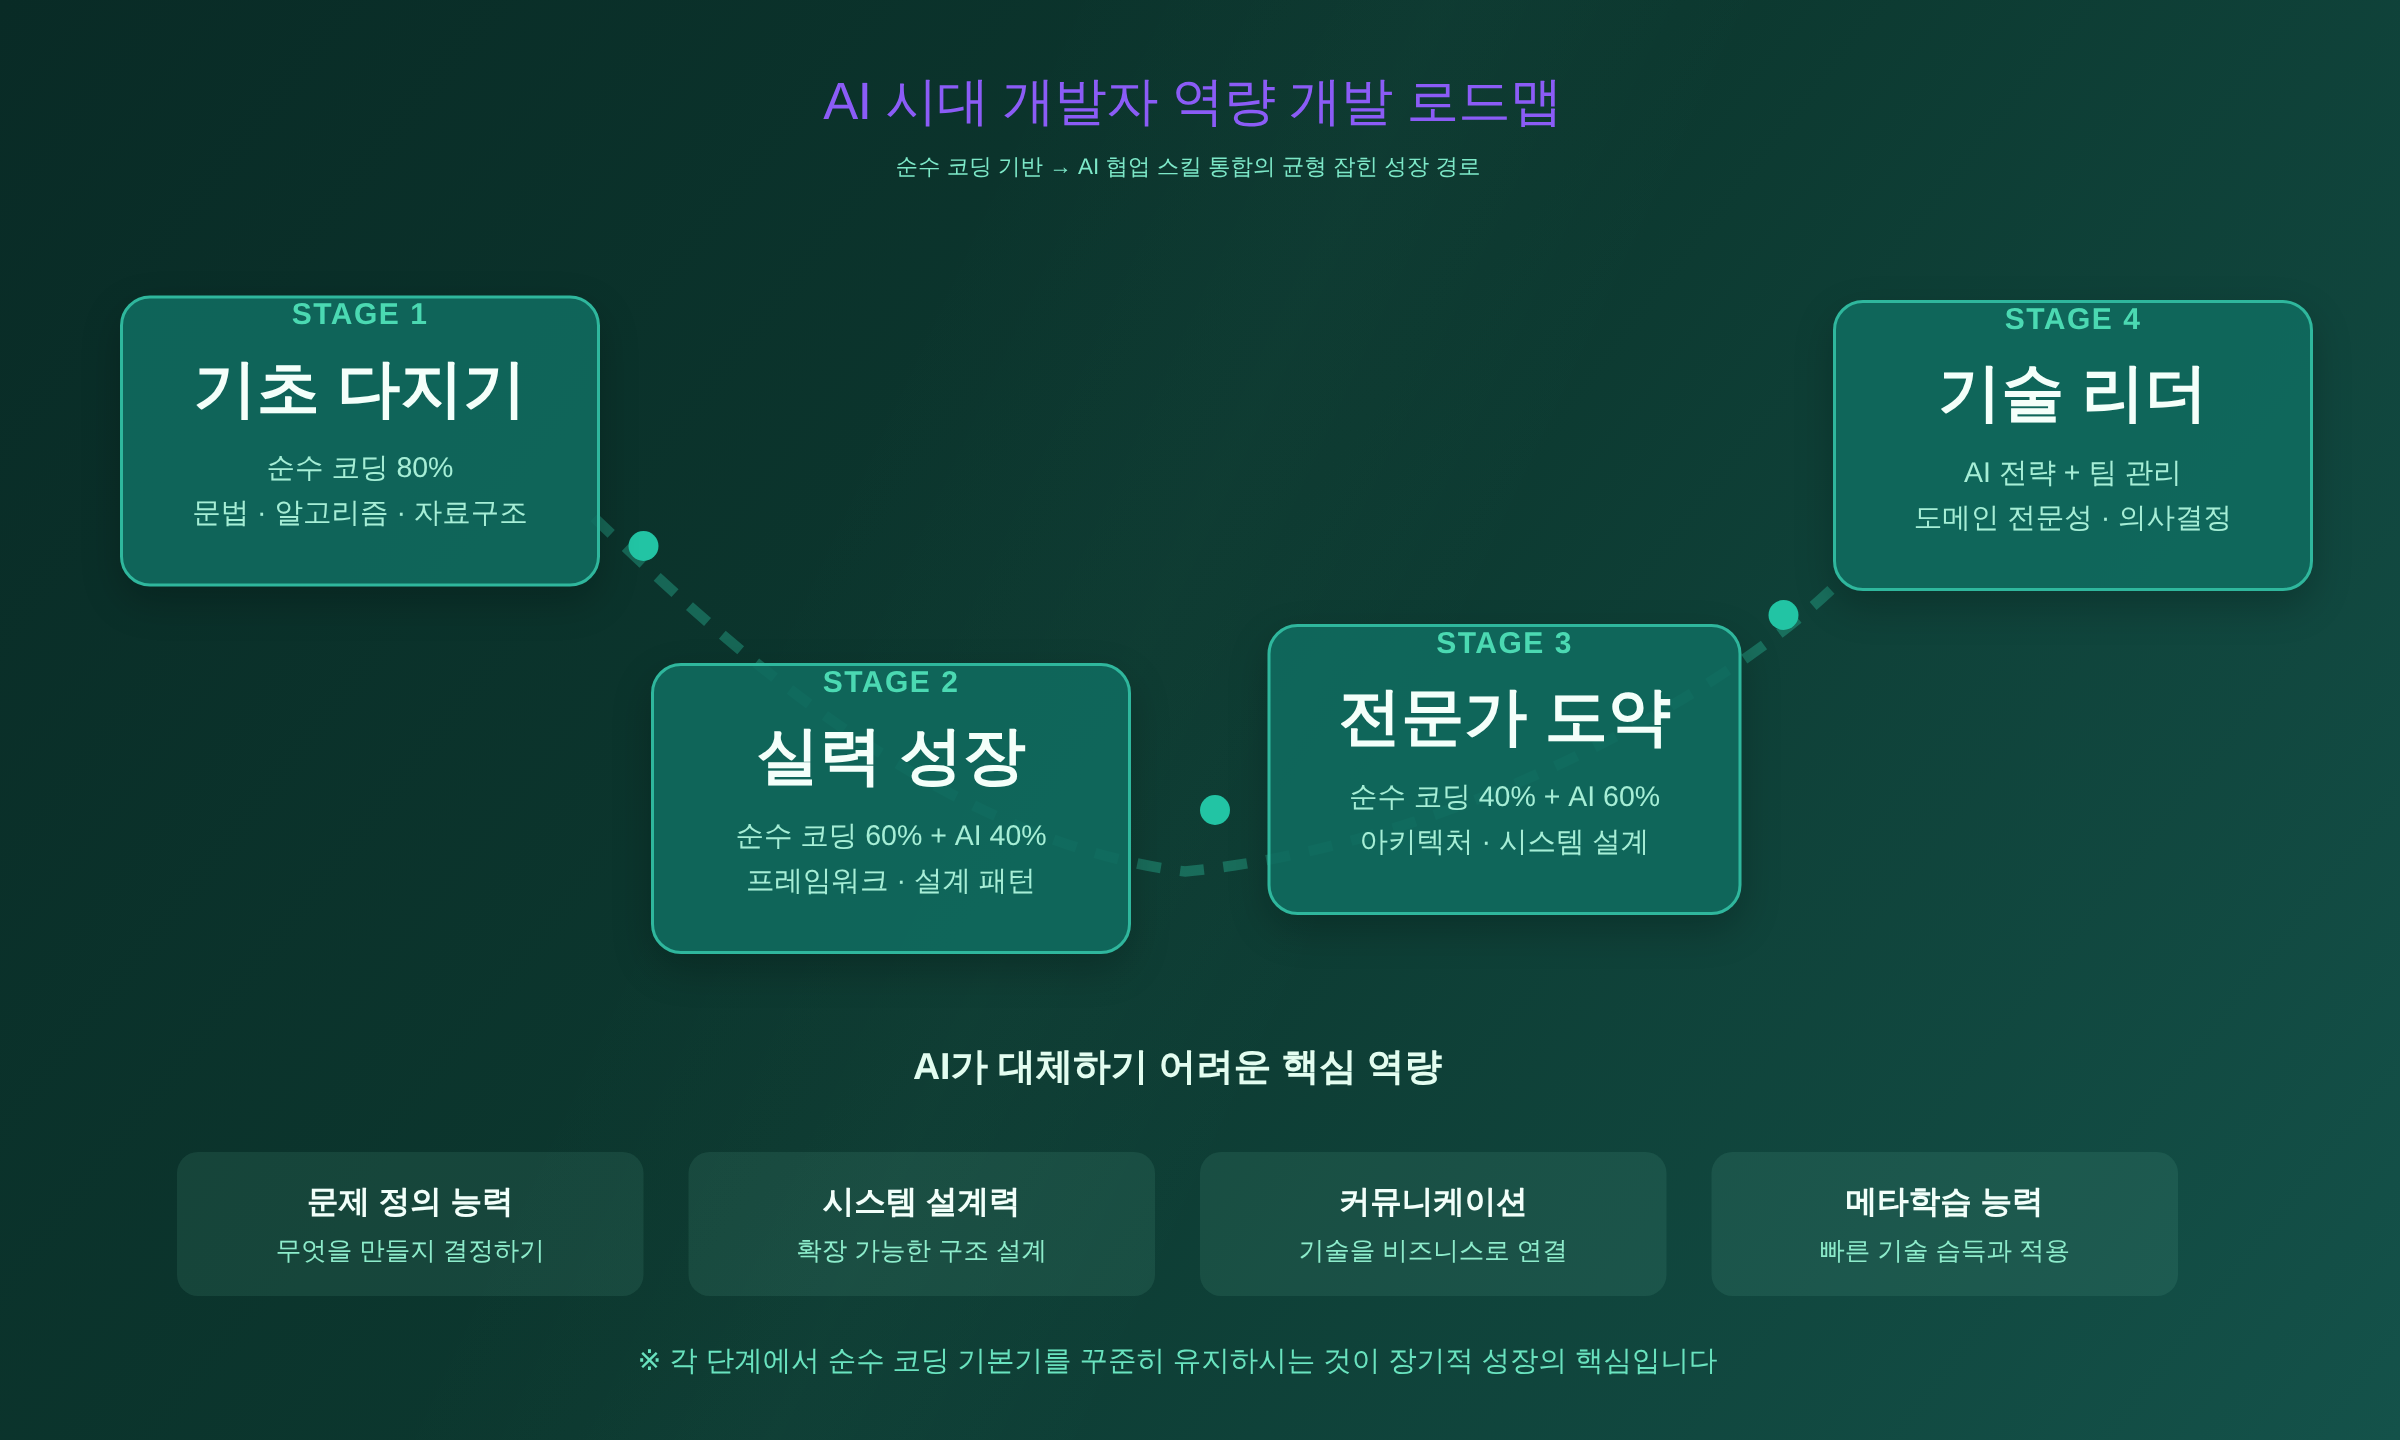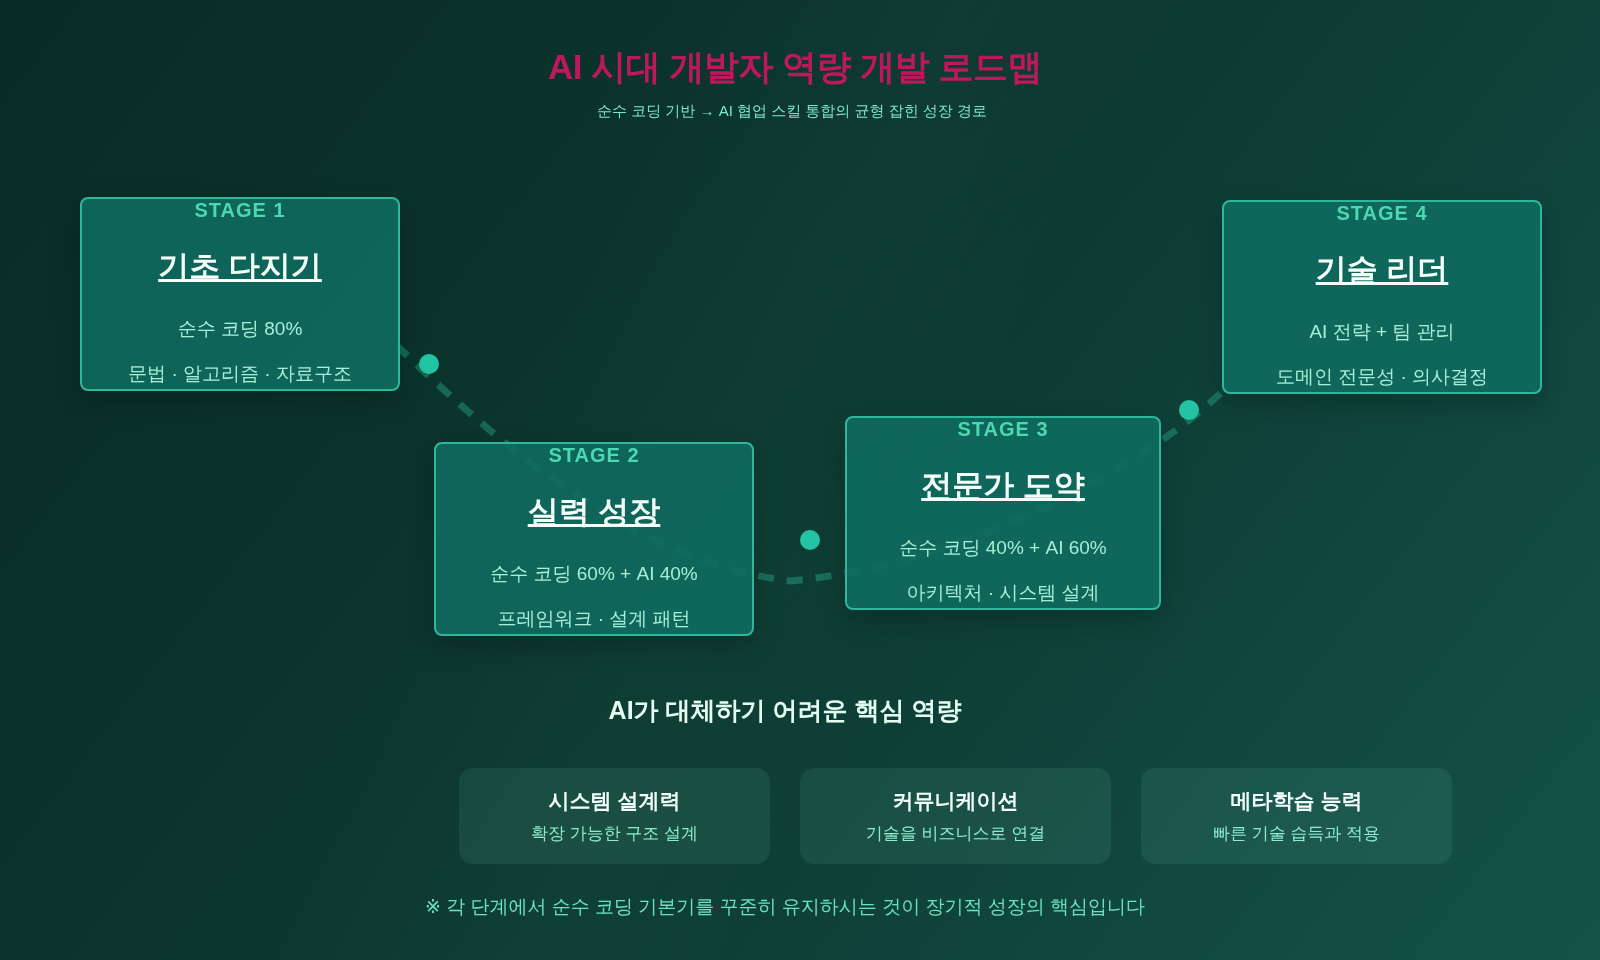--- a/index.html
+++ b/index.html
@@ -8,40 +8,40 @@
     overflow: hidden;
     font-family: "Liberation Sans", "DejaVu Sans", sans-serif;
     background:
       linear-gradient(115deg, rgba(140,255,225,0.00) 34%, rgba(140,255,225,0.025) 47%, rgba(140,255,225,0.00) 58%),
       linear-gradient(128deg, #092b26 0%, #0c382f 48%, #14524a 100%);
   }
   .stage-wrap { position: absolute; inset: 0; width: 1600px; height: 960px; }
 
   .page-title {
     position: absolute; top: 44px; left: 795px; transform: translateX(-50%);
-    white-space: nowrap; font-size: 35px; font-weight: 700;
-    color: #be185d; letter-spacing: -0.5px;
+    white-space: nowrap; font-size: 35px; font-weight: 400;
+    color: #8b5cf6; letter-spacing: -0.5px;
   }
   .page-subtitle {
     position: absolute; top: 102px; left: 792px; transform: translateX(-50%);
     white-space: nowrap; font-size: 15px; font-weight: 500; color: #7de8c8;
   }
 
   svg.connector { position: absolute; left: 0; top: 0; z-index: 1; }
 
   .stage-card {
     position: absolute; z-index: 2;
-    border: 2.5px solid #2fb79d; border-radius: 8px;
+    border: 2.5px solid #2fb79d; border-radius: 20px;
     background: rgba(16,106,94,0.90);
     box-shadow: 0 10px 26px rgba(0,0,0,0.22);
     display: flex; flex-direction: column;
-    align-items: center; justify-content: space-between; text-align: center;
+    align-items: center; justify-content: flex-start; text-align: center;
   }
   .stage-label { font-size: 20px; font-weight: 700; color: #4bd9b2; letter-spacing: 1px; margin-bottom: 9px; }
-  .stage-title { font-size: 31px; font-weight: 700; color: #f4fffa; margin-bottom: 11px; text-decoration: underline; }
+  .stage-title { font-size: 42px; font-weight: 700; color: #f4fffa; margin-bottom: 11px; }
   .stage-line  { font-size: 19px; color: #a6eed6; line-height: 1.58; white-space: nowrap; }
 
   .skills-heading {
     position: absolute; top: 694px; left: 785px; transform: translateX(-50%);
     white-space: nowrap; font-size: 25px; font-weight: 700; color: #e3fdf0;
   }
   .skill-card {
     position: absolute; top: 768px; width: 311px; height: 96px;
     border-radius: 14px; background: rgba(140,232,206,0.095);
     display: flex; flex-direction: column; align-items: center; justify-content: center;
@@ -93,20 +93,24 @@
 
   <div class="stage-card" style="left:1222px; top:200px; width:316px; height:190px;">
     <div class="stage-label">STAGE 4</div>
     <div class="stage-title">기술 리더</div>
     <div class="stage-line">AI 전략 + 팀 관리</div>
     <div class="stage-line">도메인 전문성 · 의사결정</div>
   </div>
 
   <div class="skills-heading">AI가 대체하기 어려운 핵심 역량</div>
 
+  <div class="skill-card" style="left:118px;">
+    <div class="skill-title">문제 정의 능력</div>
+    <div class="skill-desc">무엇을 만들지 결정하기</div>
+  </div>
 
   <div class="skill-card" style="left:459px;">
     <div class="skill-title">시스템 설계력</div>
     <div class="skill-desc">확장 가능한 구조 설계</div>
   </div>
 
   <div class="skill-card" style="left:800px;">
     <div class="skill-title">커뮤니케이션</div>
     <div class="skill-desc">기술을 비즈니스로 연결</div>
   </div>

